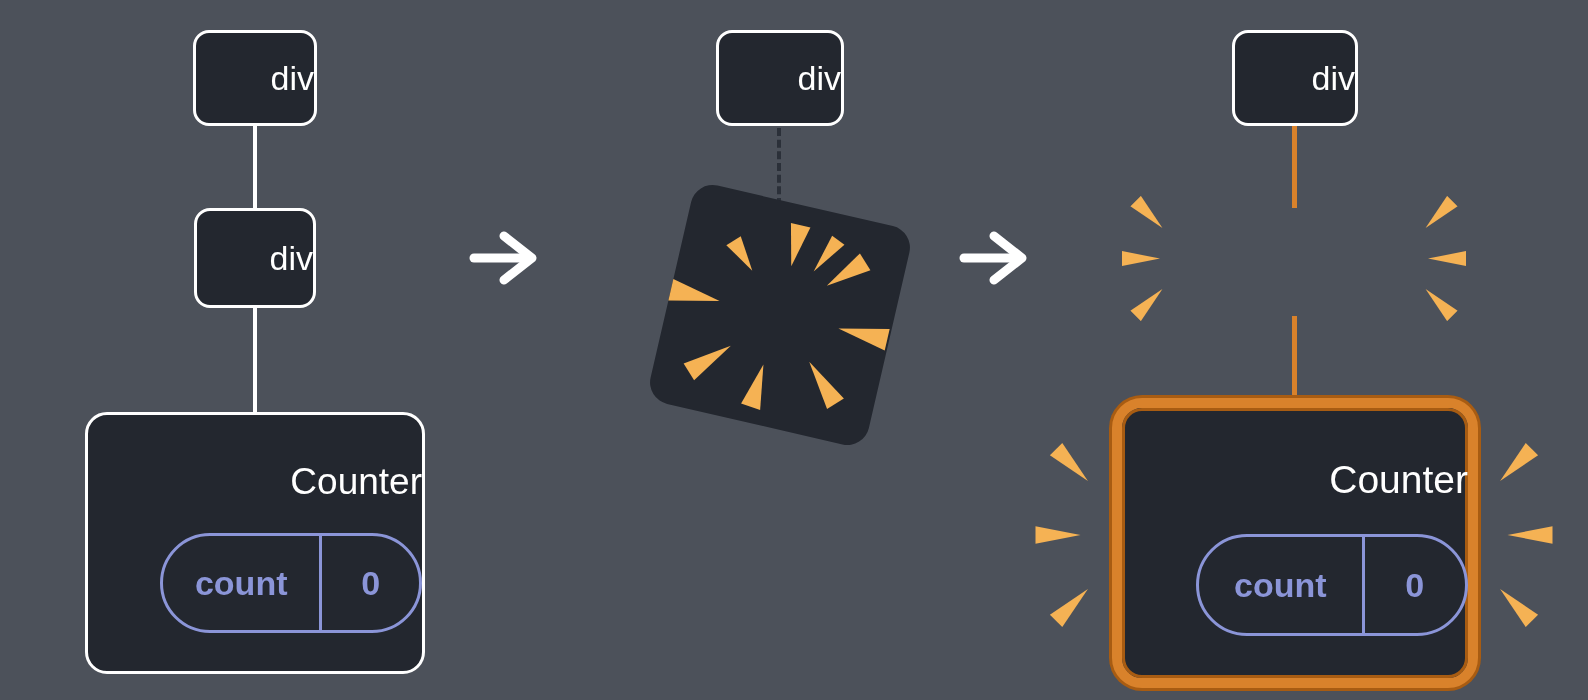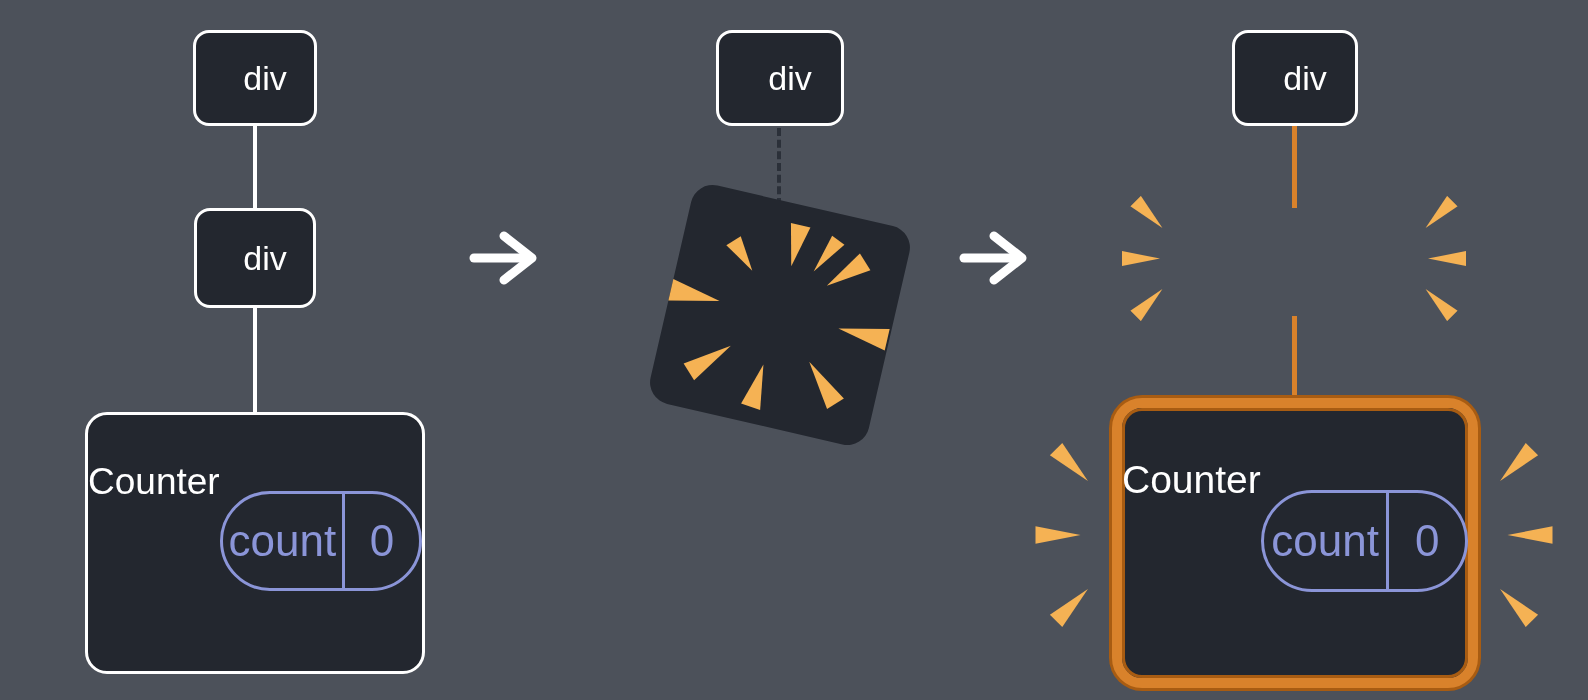--- a/index.html
+++ b/index.html
@@ -22,44 +22,46 @@
     font-family: "Liberation Sans", sans-serif;
     overflow: hidden;
   }
   .node {
     position: absolute;
     background: var(--node-bg);
     border: 3px solid var(--node-border);
     border-radius: 16px;
     display: flex;
     align-items: center;
-    justify-content: center;
+    justify-content: flex-end;
     color: #ffffff;
     font-size: 34px;
     padding-left: 20px;
   }
   .connector { position: absolute; width: 4px; background: var(--node-border); }
   .connector.orange { width: 5px; background: var(--highlight-orange); }
   .dashed-connector { position: absolute; width: 0; border-left: 4px dashed var(--dashed); }
   .component {
     position: absolute;
     background: var(--node-bg);
     border: 3px solid var(--node-border);
     border-radius: 22px;
     display: flex;
-    align-items: flex-start;
+    flex-direction: column;
+    align-items: flex-end;
   }
   .component .title { color: #ffffff; font-size: 37px; }
   .pill {
     display: flex;
     border: 3px solid var(--state-purple);
     border-radius: 60px;
     color: var(--state-purple);
-    font-size: 44px;
+    font-size: 34px;
     overflow: hidden;
+    font-weight: bold;
   }
   .pill .key { flex: 1.62; display: flex; align-items: center; justify-content: center; }
   .pill .val { flex: 1; display: flex; align-items: center; justify-content: center; border-left: 3px solid var(--state-purple); }
   .highlight {
     border: 6px solid var(--highlight-orange);
     box-shadow: 0 0 0 3px var(--highlight-orange-dark), inset 0 0 0 3px var(--highlight-orange-dark);
   }
   .arrow {
     position: absolute;
     width: 84px;

